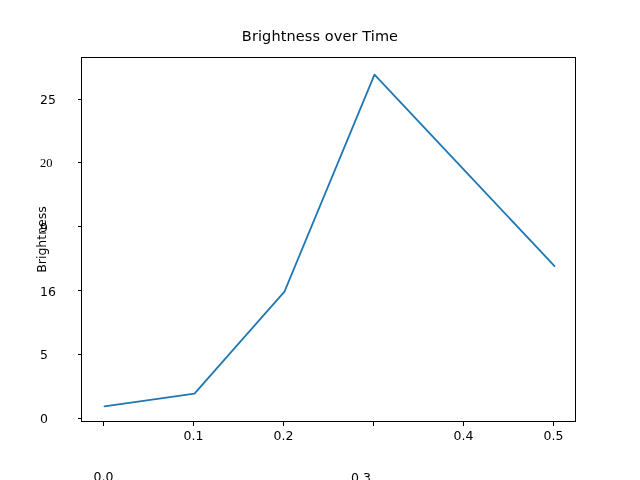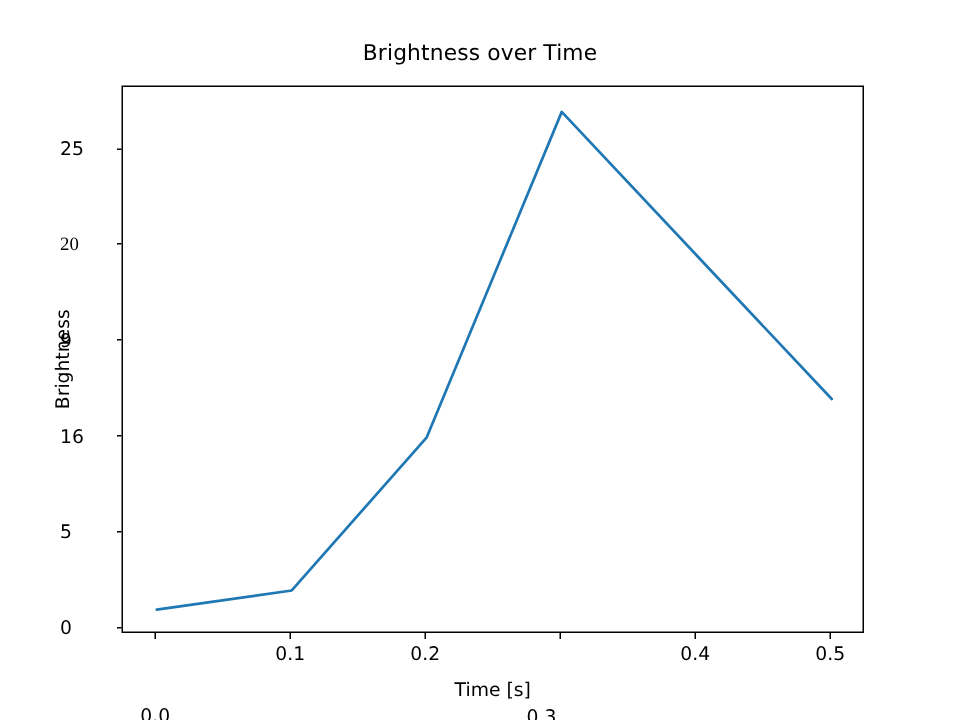--- a/index.html
+++ b/index.html
@@ -138,16 +138,15 @@
     </div>
   <div id="ytick-labels">
       <div class="tick-label ytick-label" style="top: 418.171px; left: 40px; width: 32px;">0</div>
       <div class="tick-label ytick-label" style="top: 354.36px; left: 40px; width: 32px;">5</div>
       <div class="tick-label ytick-label" style="top: 290.549px; left: 40px; width: 32px;">16</div>
       <div class="tick-label ytick-label" style="top: 226.738px; left: 40px; width: 32px;">9</div>
       <div class="tick-label ytick-label" style="top: 162.927px; left: 40px; width: 32px; font-family: Liberation Serif, serif;">20</div>
       <div class="tick-label ytick-label" style="top: 99.1154px; left: 40px; width: 32px;">25</div>
     </div>
 
-  <div id="xlabel">Time [s]</div>
   <div id="ylabel">Brightness</div>
 
 </div>
 
 </body></html>

